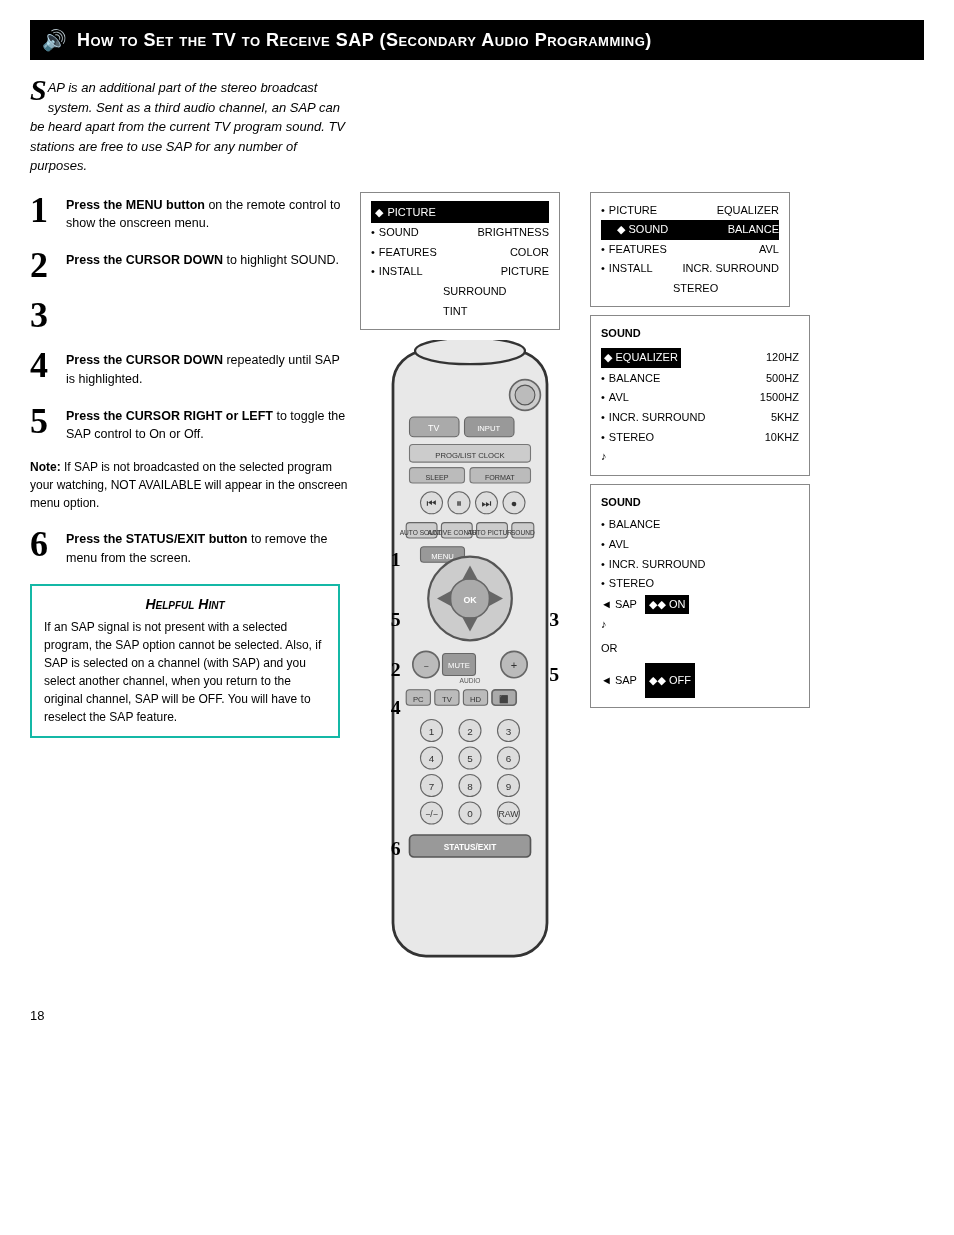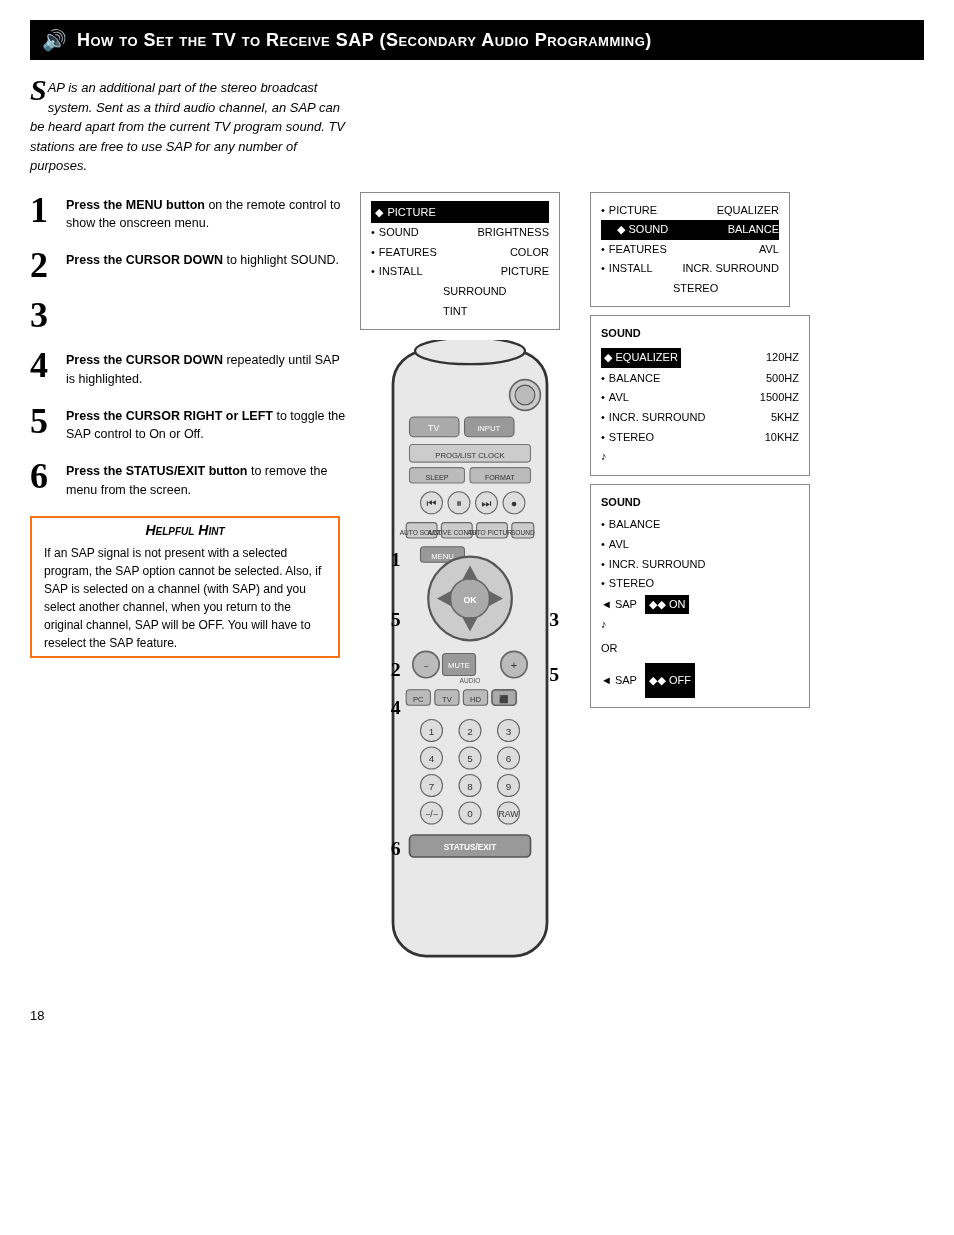--- a/index.html
+++ b/index.html
@@ -111,22 +111,22 @@
       margin-right: 8px;
     }
     .step6-text {
       font-size: 12.5px;
       line-height: 1.5;
       padding-top: 4px;
     }
 
     
     .hint-box {
-      border: 2px solid #f97316;
-      padding: 4px 12px;
+      border: 2px solid #14b8a6;
+      padding: 10px 12px;
       max-width: 310px;
     }
     .hint-title {
       font-variant: small-caps;
       font-weight: bold;
       font-size: 14px;
       text-align: center;
       margin-bottom: 6px;
       font-style: italic;
     }
@@ -258,20 +258,23 @@
       </div>
     </div>
 
     <div class="step">
       <div class="step-number">5</div>
       <div class="step-text">
         <strong>Press the CURSOR RIGHT or LEFT</strong> to toggle the SAP control to On or Off.
       </div>
     </div>
 
+    <div class="note-text">
+      <strong>Note:</strong> If SAP is not broadcasted on the selected program your watching, NOT AVAILABLE will appear in the onscreen menu option.
+    </div>
 
     <div class="step6">
       <div class="step6-number">6</div>
       <div class="step6-text">
         <strong>Press the STATUS/EXIT button</strong> to remove the menu from the screen.
       </div>
     </div>
 
     <div class="hint-box">
       <div class="hint-title">Helpful Hint</div>

